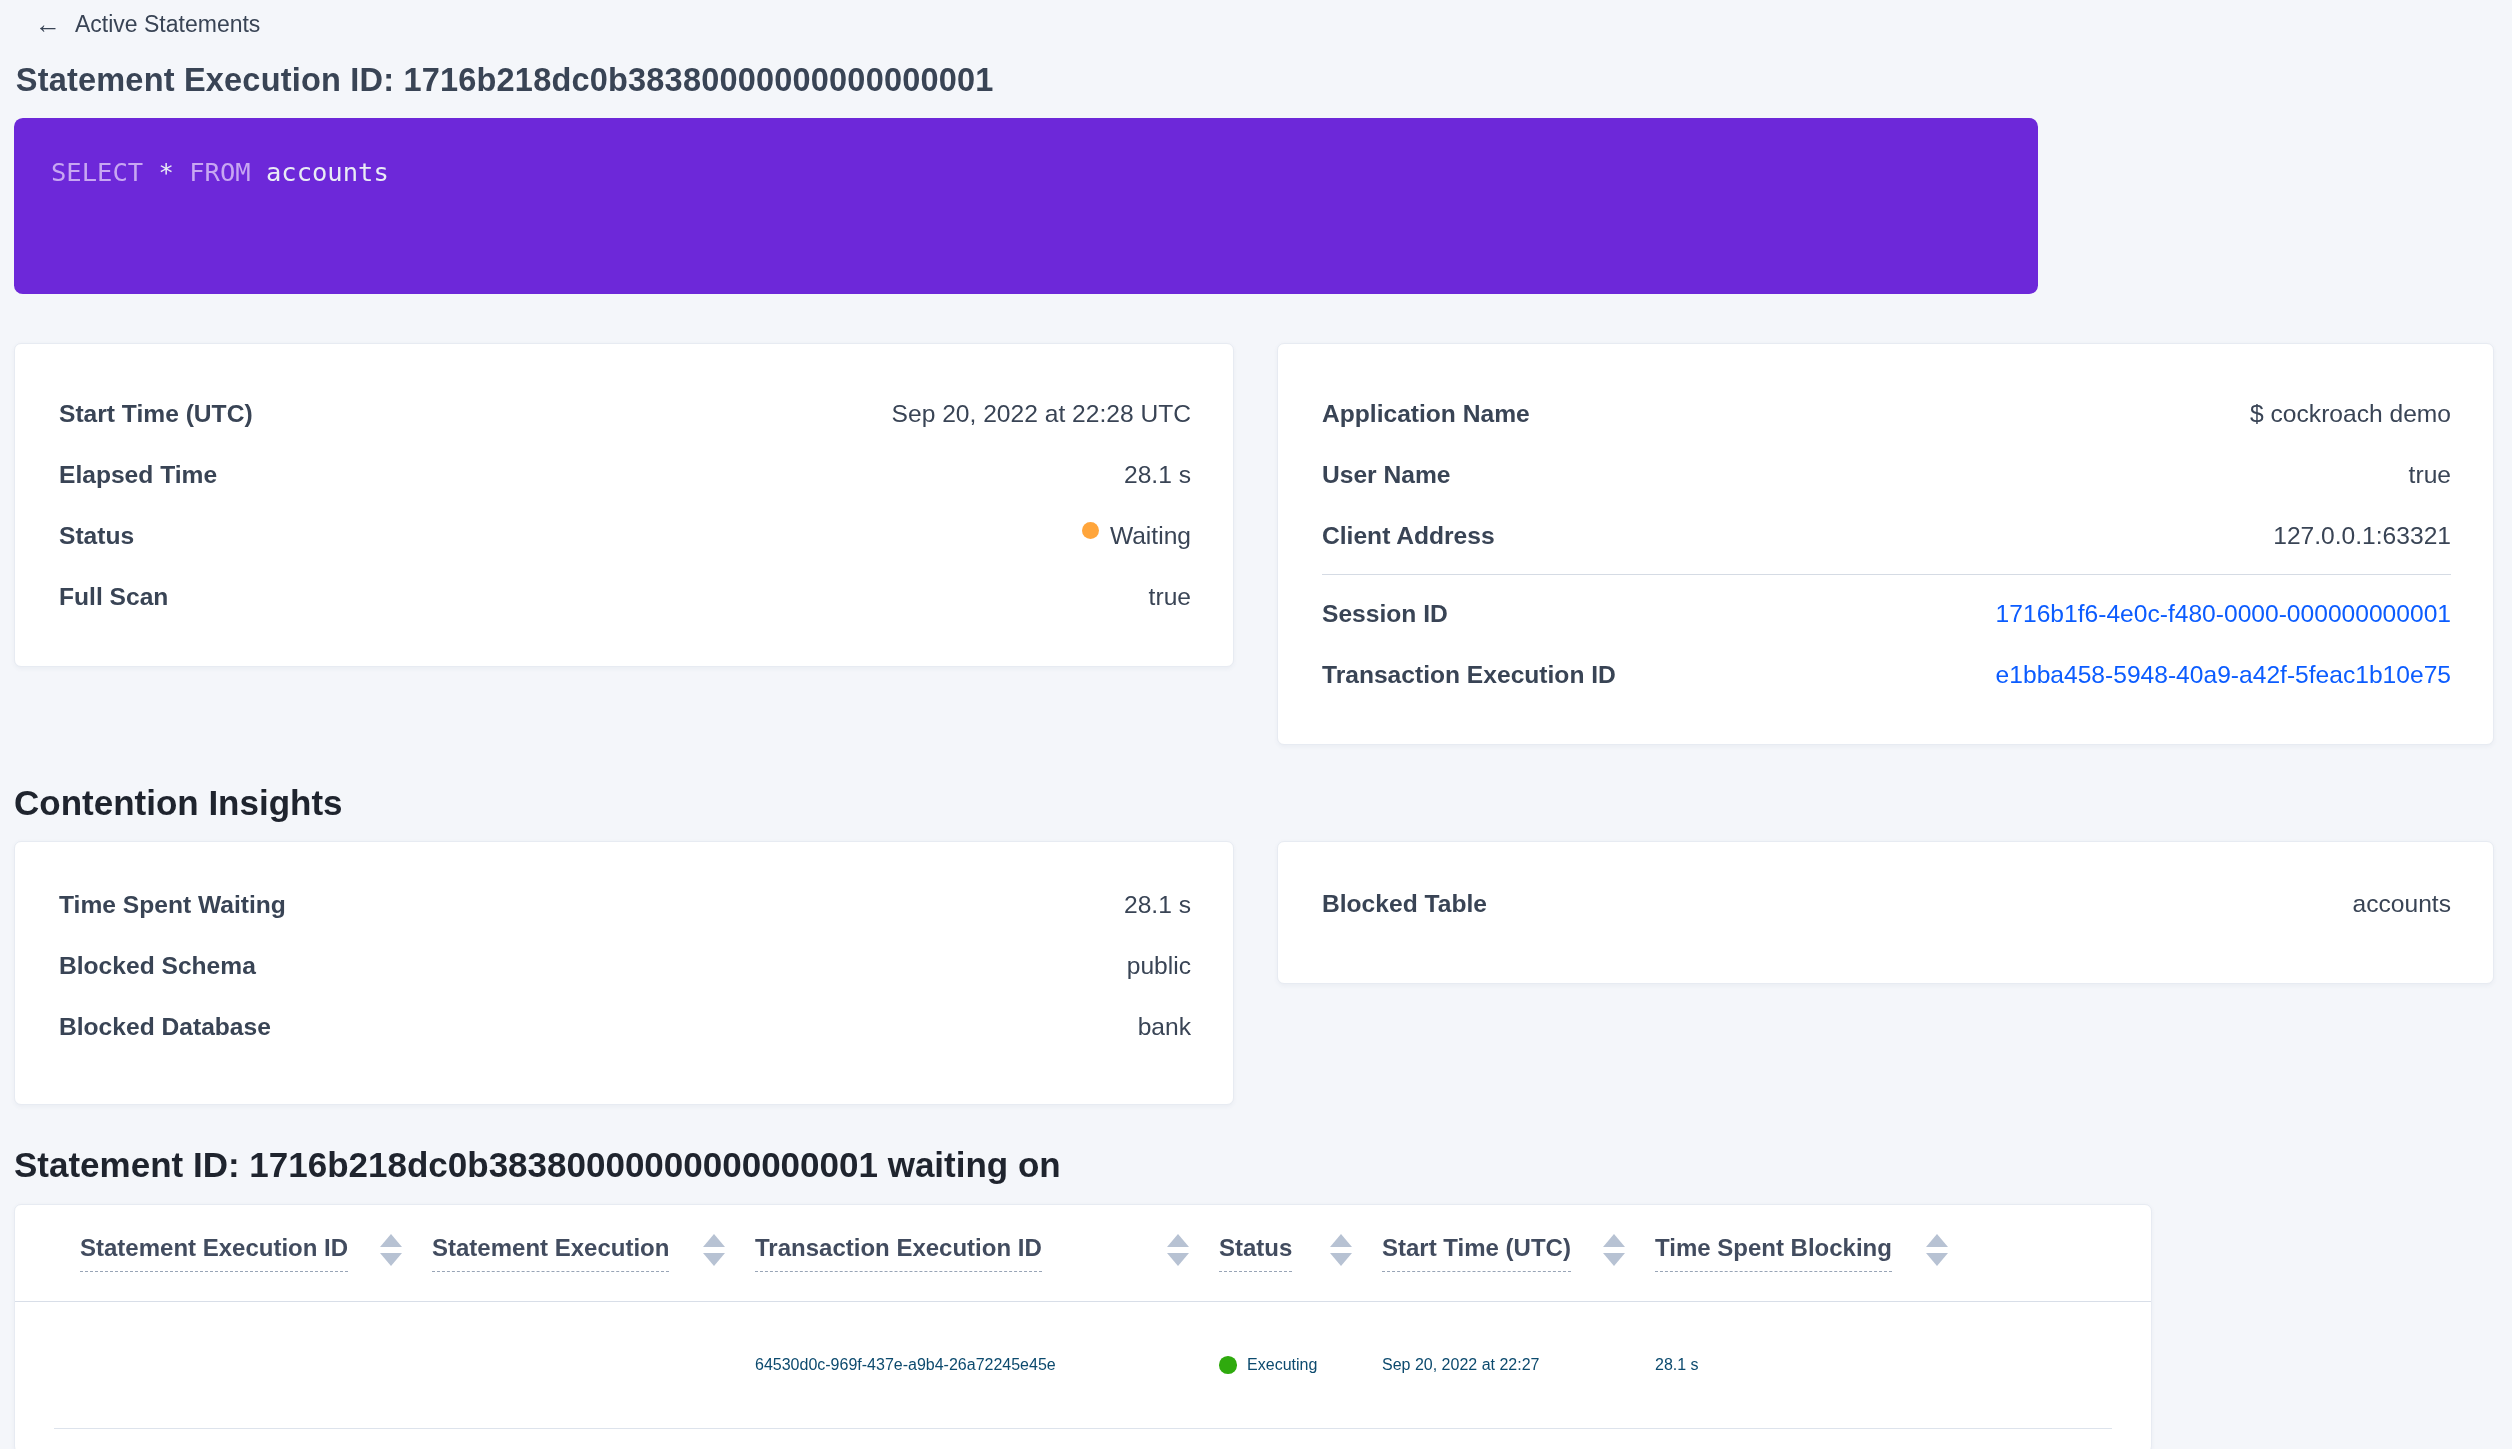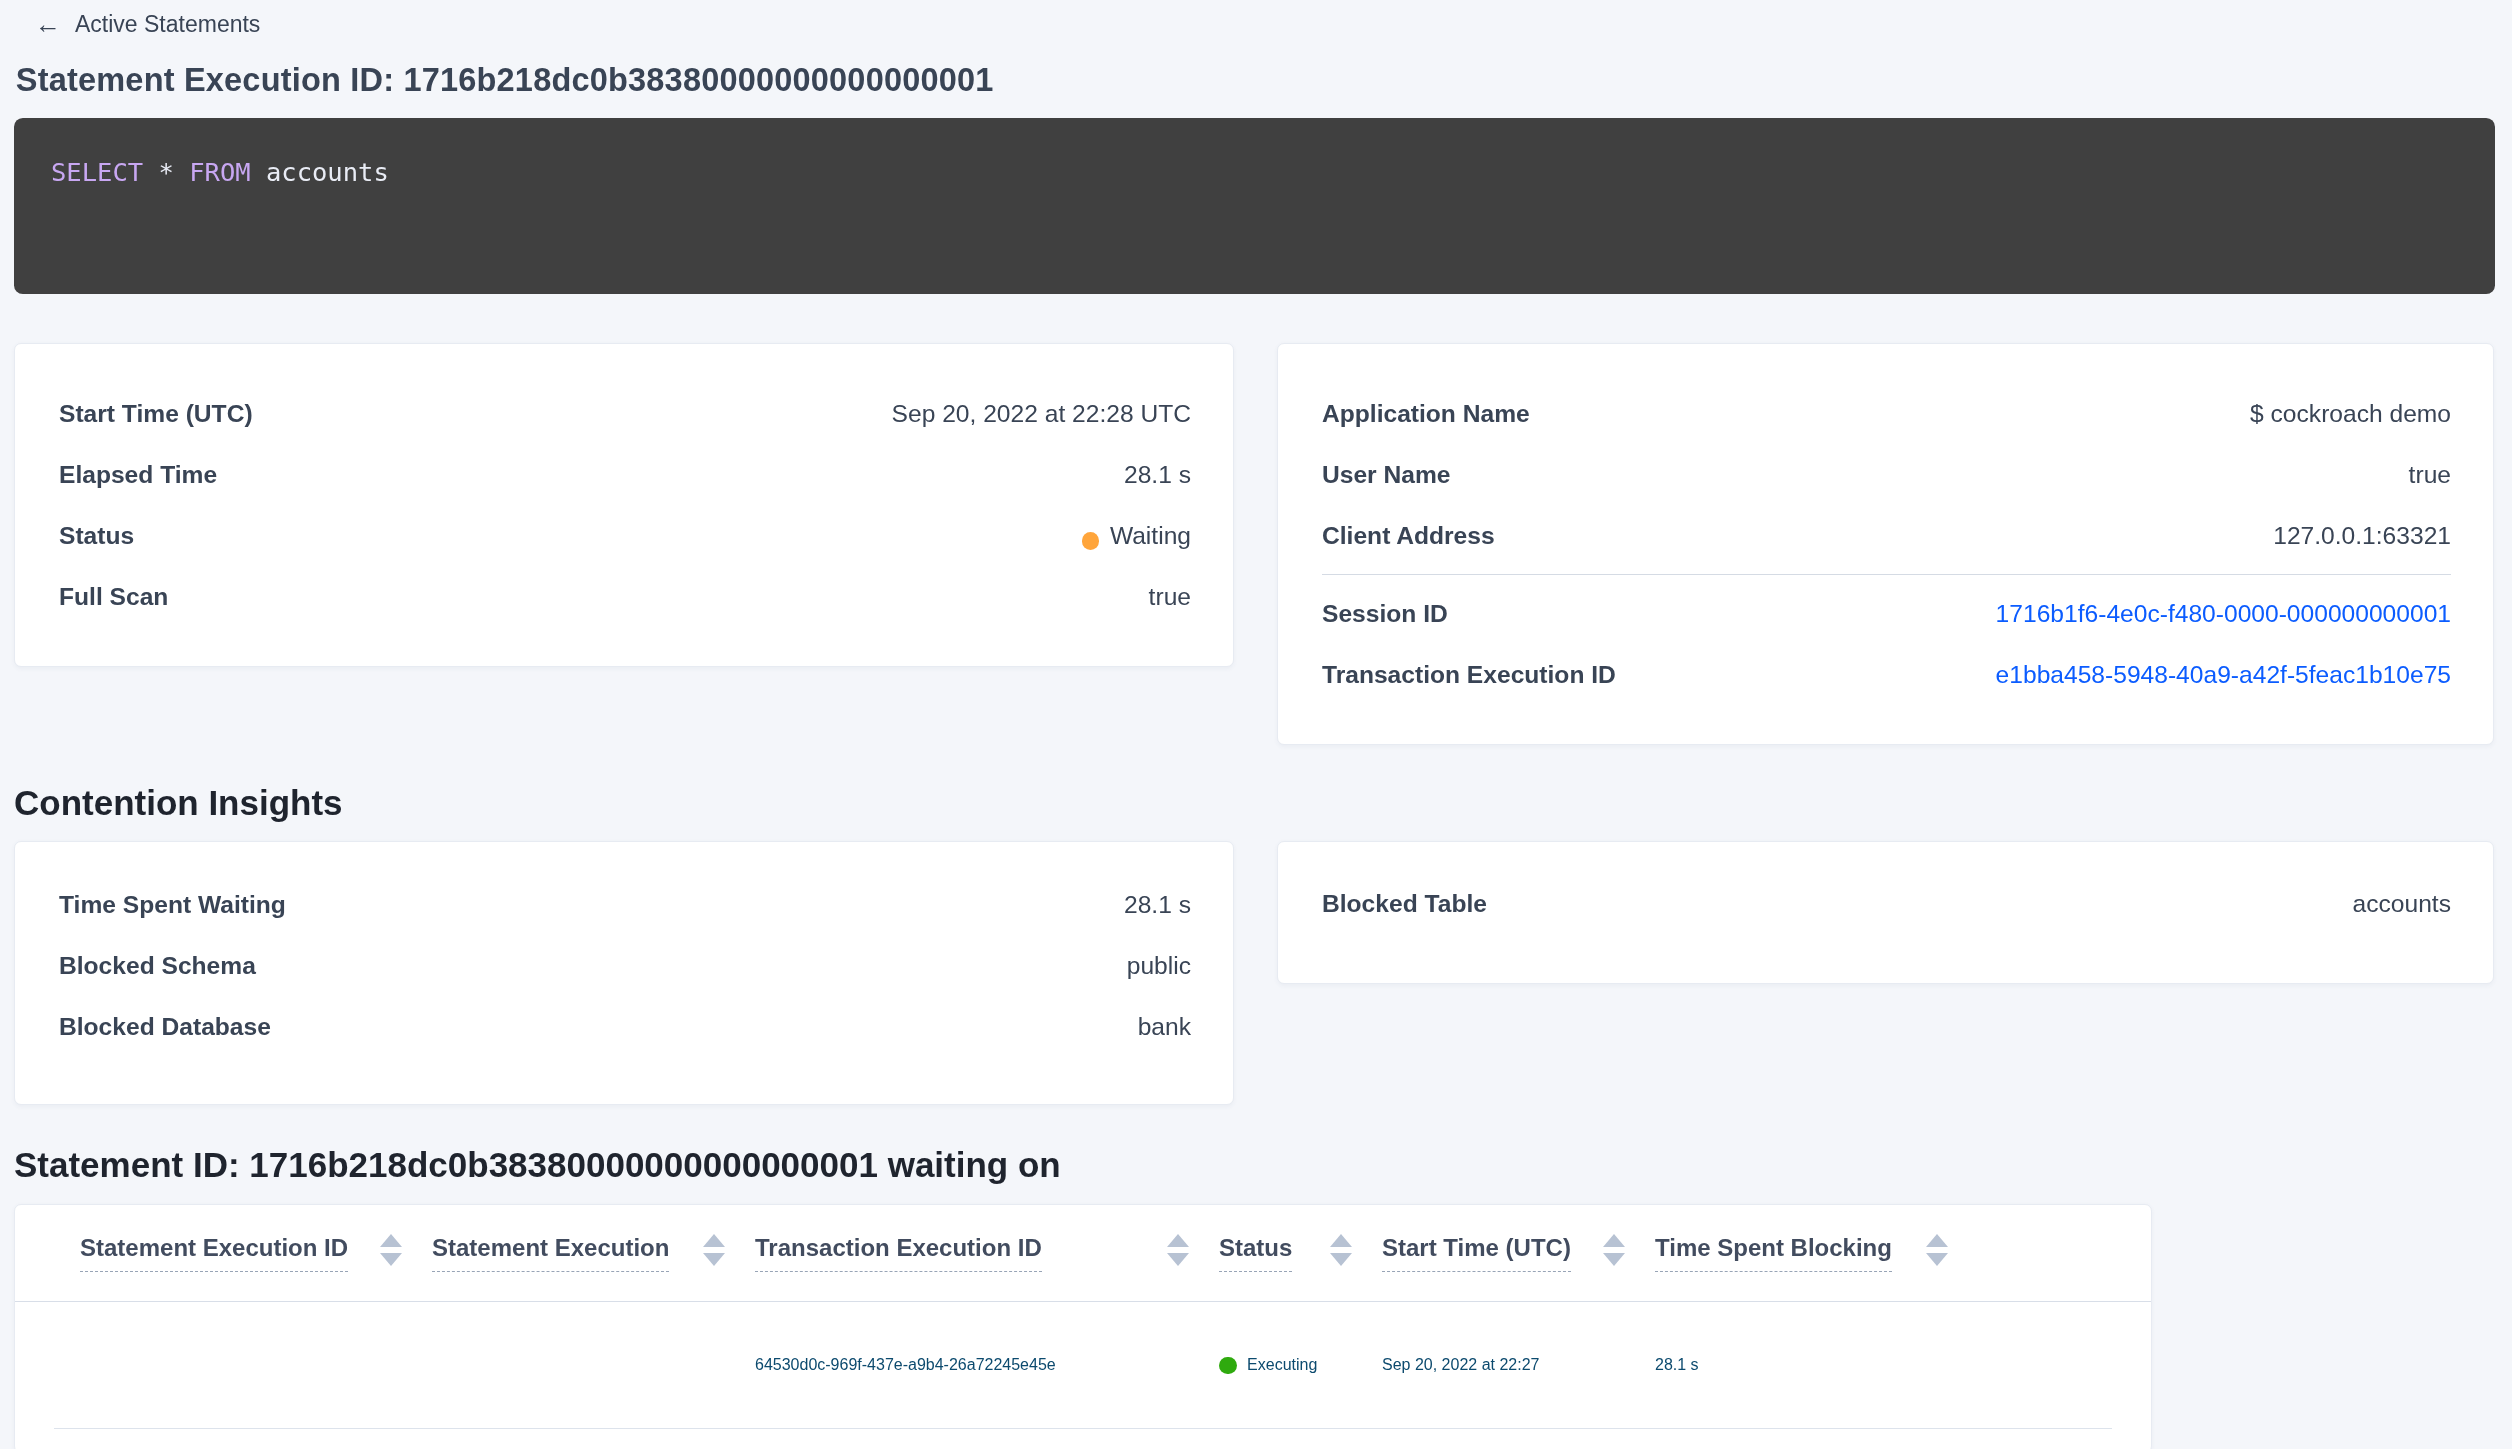--- a/index.html
+++ b/index.html
@@ -22,22 +22,22 @@
 
   
   .title {
     margin: 24.6px 0 0 1.8px;
     font-size: 32.5px; font-weight: bold; color: #394455; letter-spacing: 0.2px;
   }
 
   
   .sqlbox {
     margin-top: 19.3px;
-    width: 2481px; height: 176px;
-    background: #404040; border-radius: 8.8px;
+    width: 2024px; height: 176px;
+    background: #6d28d9; border-radius: 8.8px;
     padding: 39px 0 0 37px;
   }
   .sql {
     font-family: "DejaVu Sans Mono", monospace;
     font-size: 25.5px; white-space: pre; color: #e9ecf5;
   }
   .sql .kw { color: #c8a7f2; }
 
   
   .grid {
@@ -61,21 +61,21 @@
     display: flex; justify-content: space-between; align-items: center;
     height: 61px; font-size: 24.6px;
   }
   .crow .lbl { font-weight: bold; color: #394455; }
   .crow .val { color: #394455; text-align: right; }
   .crow .val a, a.idlink {
     color: #0b5cff; text-decoration: none; cursor: pointer;
   }
   .divider { border-top: 0.9px solid #d5dbe4; margin: 8px 0; }
 
-  .statusval { display: inline-flex; align-items: flex-end; gap: 10.5px; }
+  .statusval { display: inline-flex; align-items: flex-start; gap: 10.5px; }
   .dot { width: 17.6px; height: 17.6px; border-radius: 50%; display: inline-block; }
   .dot-waiting { background: #ffa53b; }
   .dot-executing { background: #2faa0e; }
 
   
   .h2 {
     margin-top: 38px; font-size: 35px; font-weight: bold; color: #1f242e;
   }
   .h2-wait { margin-top: 40px; }
 

